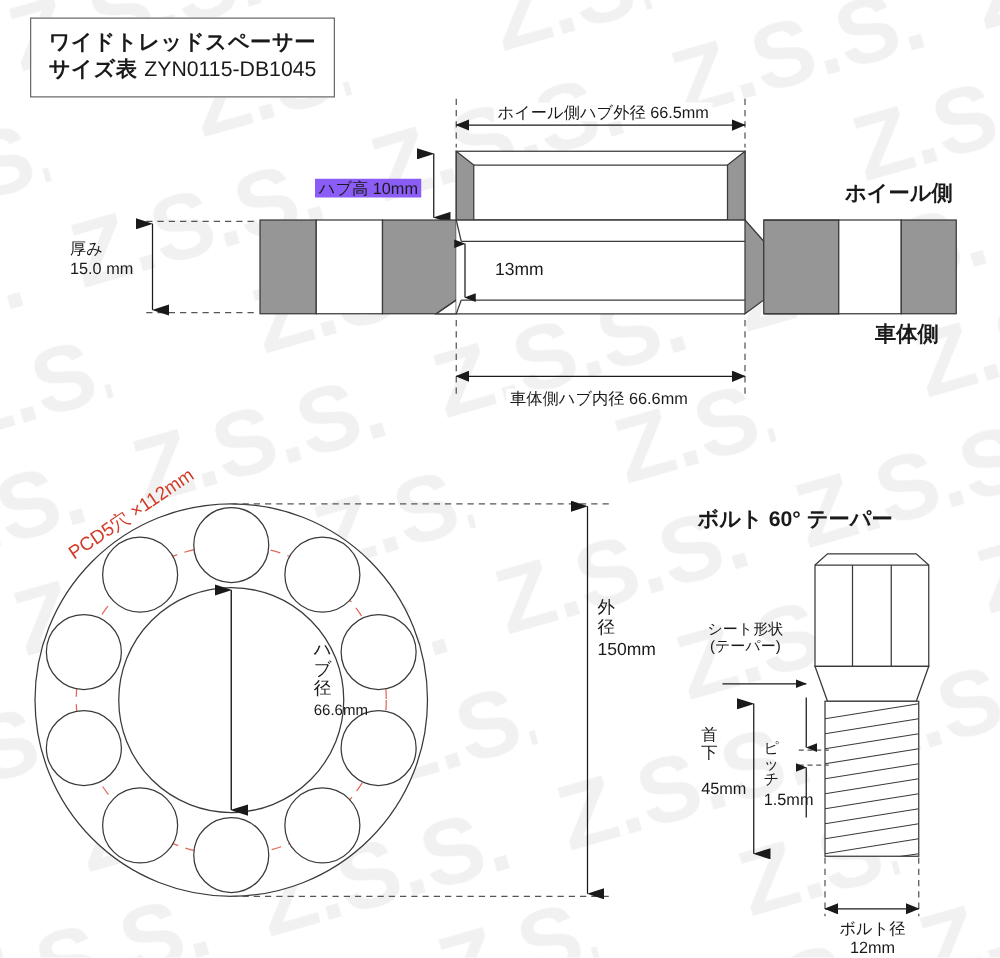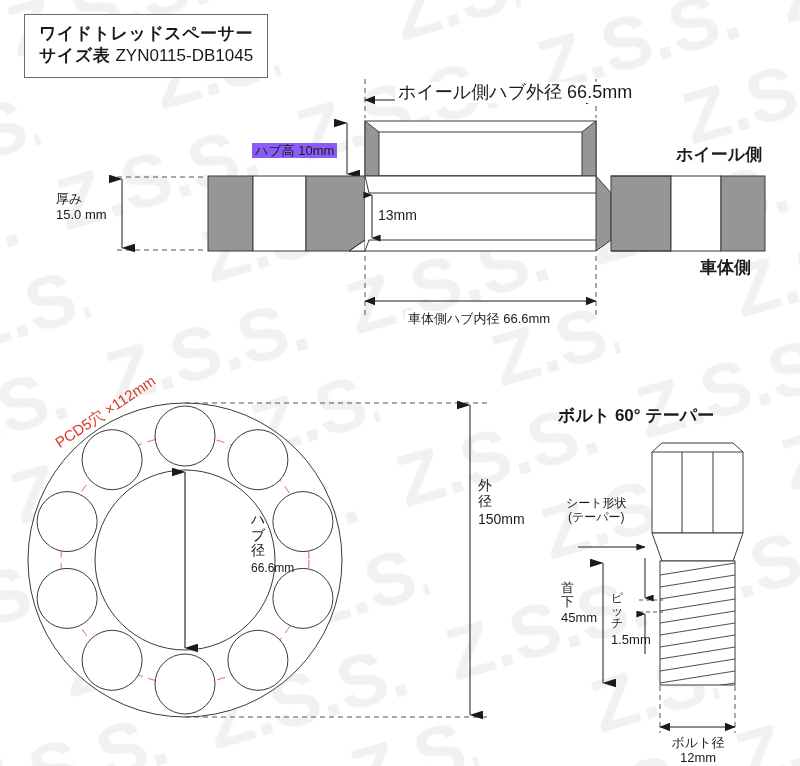--- a/index.html
+++ b/index.html
@@ -194,30 +194,30 @@
   </svg>
 
   <div class="titlebox">
     <div class="t-l1">ワイドトレッドスペーサー</div>
     <div class="t-l2">
       <span>サイズ表</span>
       <span class="t-code">ZYN0115-DB1045</span>
     </div>
   </div>
 
-  <div class="lbl" style="left:395px;top:82px;font-size:18px;background:#fff;padding:0 3px;">ホイール側ハブ外径 66.5mm</div>
+  <div class="lbl" style="left:395px;top:82px;font-size:13px;background:#fff;padding:0 3px;">ホイール側ハブ外径 66.5mm</div>
 
   <div class="lbl" style="left:252px;top:143px;font-size:13px;background:#8b5cf6;padding:0 3px;">ハブ高 10mm</div>
 
   <div class="lbl vstack" style="left:56px;top:192px;font-size:13px;">
     <span style="line-height:1.05">厚み</span>
     <span style="margin-top:1px">15.0 mm</span>
   </div>
 
-  <div class="lbl" style="left:378px;top:207px;font-size:14px;">13mm</div>
+  <div class="lbl" style="left:396px;top:207px;font-size:14px;">13mm</div>
 
   <div class="lbl" style="left:405px;top:311px;font-size:13px;background:#fff;padding:0 3px;">車体側ハブ内径 66.6mm</div>
 
   <div class="lbl b" style="left:676px;top:145px;font-size:17px;">ホイール側</div>
 
   <div class="lbl b" style="left:700px;top:258px;font-size:17px;">車体側</div>
 
   <div class="lbl red" style="left:52px;top:437px;font-size:15px;transform:rotate(-34deg);transform-origin:left top;">PCD5穴 ×112mm</div>
 
   <div class="lbl vstack" style="left:251px;top:512px;font-size:14px;">
@@ -236,21 +236,21 @@
   <div class="lbl b" style="left:558px;top:406px;font-size:17px;">ボルト 60° テーパー</div>
 
   <div class="lbl ctr" style="left:566px;top:496px;font-size:12px;">
     <div>シート形状</div>
     <div>(テーパー)</div>
   </div>
 
   <div class="lbl vstack" style="left:561px;top:581px;font-size:13px;">
     <span style="line-height:1.1">首</span>
     <span style="line-height:1.1">下</span>
-    <span style="margin-top:0;white-space:nowrap">45mm</span>
+    <span style="margin-top:13px;white-space:nowrap">45mm</span>
   </div>
 
   <div class="lbl vstack" style="left:611px;top:592px;font-size:12px;">
     <span style="line-height:1.06">ピ</span>
     <span style="line-height:1.06">ッ</span>
     <span style="line-height:1.06">チ</span>
     <span style="margin-top:2px;font-size:13px;white-space:nowrap">1.5mm</span>
   </div>
 
   <div class="lbl ctr" style="left:658px;top:736px;font-size:13px;width:80px;text-align:center;">

